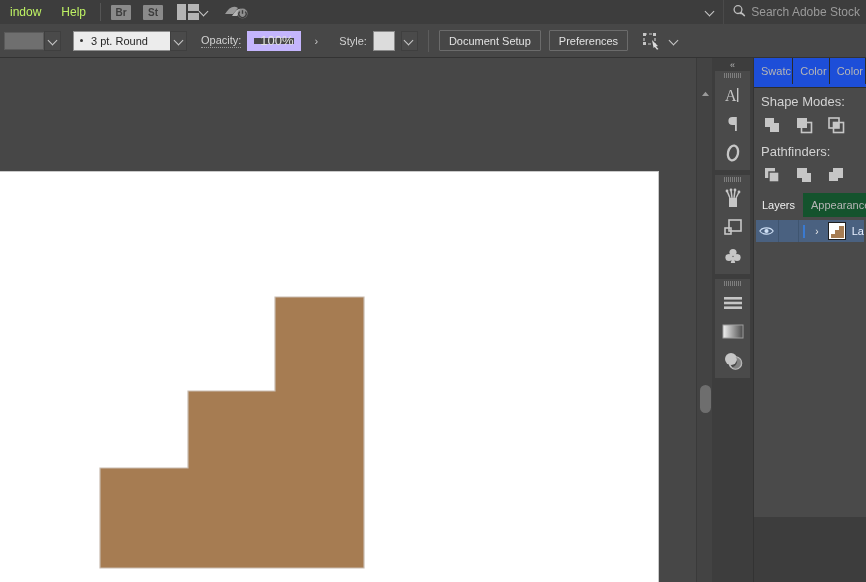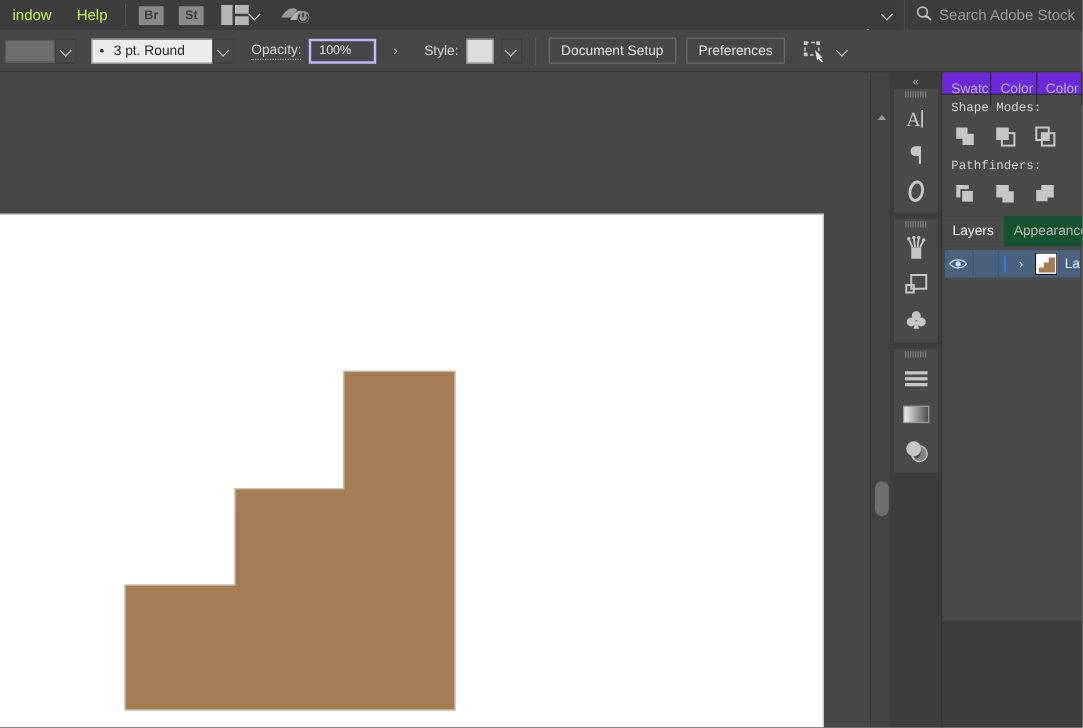--- a/index.html
+++ b/index.html
@@ -95,22 +95,22 @@
     border: 1px solid #8f8f8f; border-right: none;
   }
   .brush-dot {
     width: 3px; height: 3px; border-radius: 50%; background: #333;
     flex: none;
   }
   .lbl { font-size: 11px; color: #d2d2d2; }
   .lbl.dotted { border-bottom: 1px dotted #9a9a9a; padding-bottom: 1px; }
   .opacity-group { display: flex; align-items: center; gap: 6px; margin-left: 14px; }
   .opacity-val {
-    background: #474747; color: #e0e0e0; font-size: 10px;
-    border: 2px solid #c4b5fd; height: 20px; width: 54px;
+    background: #474747; color: #e0e0e0; font-size: 13px;
+    border: 7px solid #c4b5fd; height: 20px; width: 54px;
     display: flex; align-items: center; padding-left: 6px;
   }
   .opa-arrow {
     width: 18px; height: 20px;
     display: flex; align-items: center; justify-content: center;
     color: #c8c8c8; font-size: 11px;
   }
   .style-group { display: flex; align-items: center; gap: 6px; margin-left: 14px; }
   .style-swatch { width: 22px; height: 20px; background: #dcdcdc; border: 1px solid #8a8a8a; }
   .cb-sep { width: 1px; height: 22px; background: #5c5c5c; margin: 0 10px; }
@@ -174,31 +174,31 @@
     height: 29px; display: flex; align-items: center; justify-content: center;
     color: #c2c2c2;
   }
 
   
   .rightcol {
     position: absolute; left: 754px; top: 58px; width: 112px; height: 524px;
     background: #3d3d3d;
   }
   .tabrow {
-    display: flex; height: 18px; background: #6d28d9;
+    display: flex; height: 30px; background: #1d4ed8;
     border-bottom: 1px solid #2d2d2d;
   }
   .tab {
     height: 26px; line-height: 26px;
     padding: 0 7px; font-size: 11px; color: #b5b5b5;
     border-right: 1px solid #2a2a2a;
     white-space: nowrap; overflow: hidden;
   }
   .panel-body { background: #4a4a4a; padding: 6px 7px 8px 7px; }
-  .panel-h { font-size: 10px; color: #d2d2d2; margin-bottom: 6px; font-family: Liberation Mono, monospace; }
+  .panel-h { font-size: 13px; color: #d2d2d2; margin-bottom: 6px; }
   .pf-row { display: flex; gap: 10px; margin-bottom: 9px; }
   .pf-btn { width: 22px; height: 20px; display: flex; align-items: center; justify-content: center; }
 
   .layers-tabs { display: flex; height: 24px; background: #14532d; }
   .ltab {
     height: 24px; line-height: 24px; padding: 0 8px;
     font-size: 11px; color: #b5b5b5; white-space: nowrap;
   }
   .ltab.active { background: #4a4a4a; color: #f0f0f0; }
   .layers-body { background: #4a4a4a; height: 300px; padding-top: 3px; }

